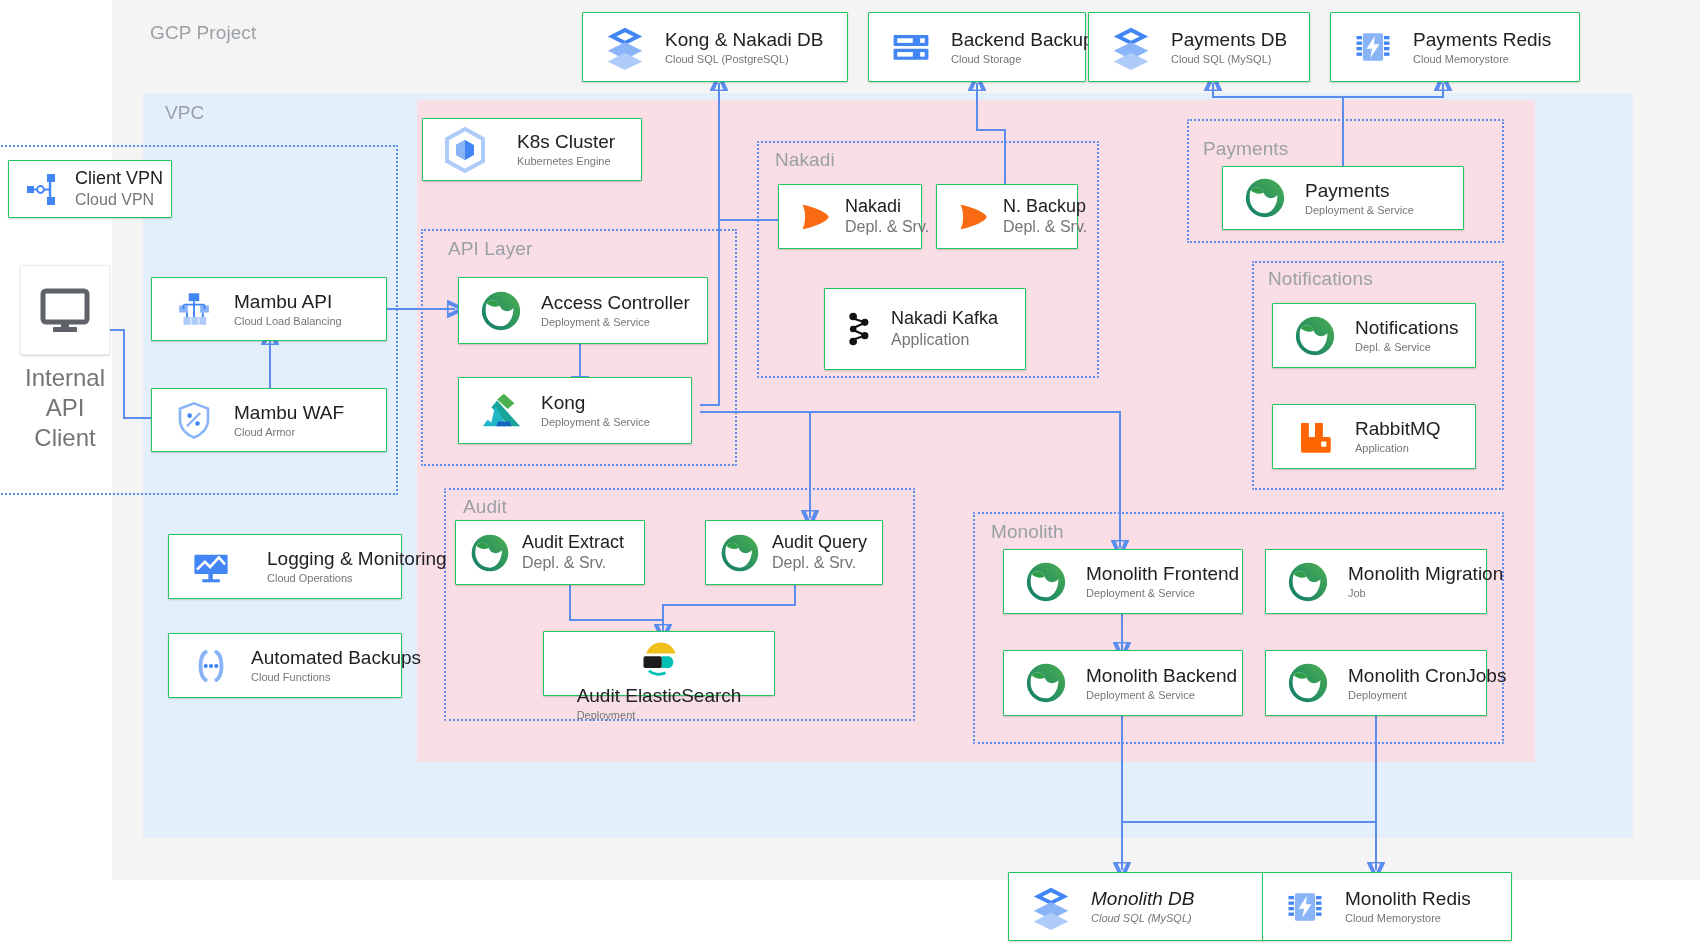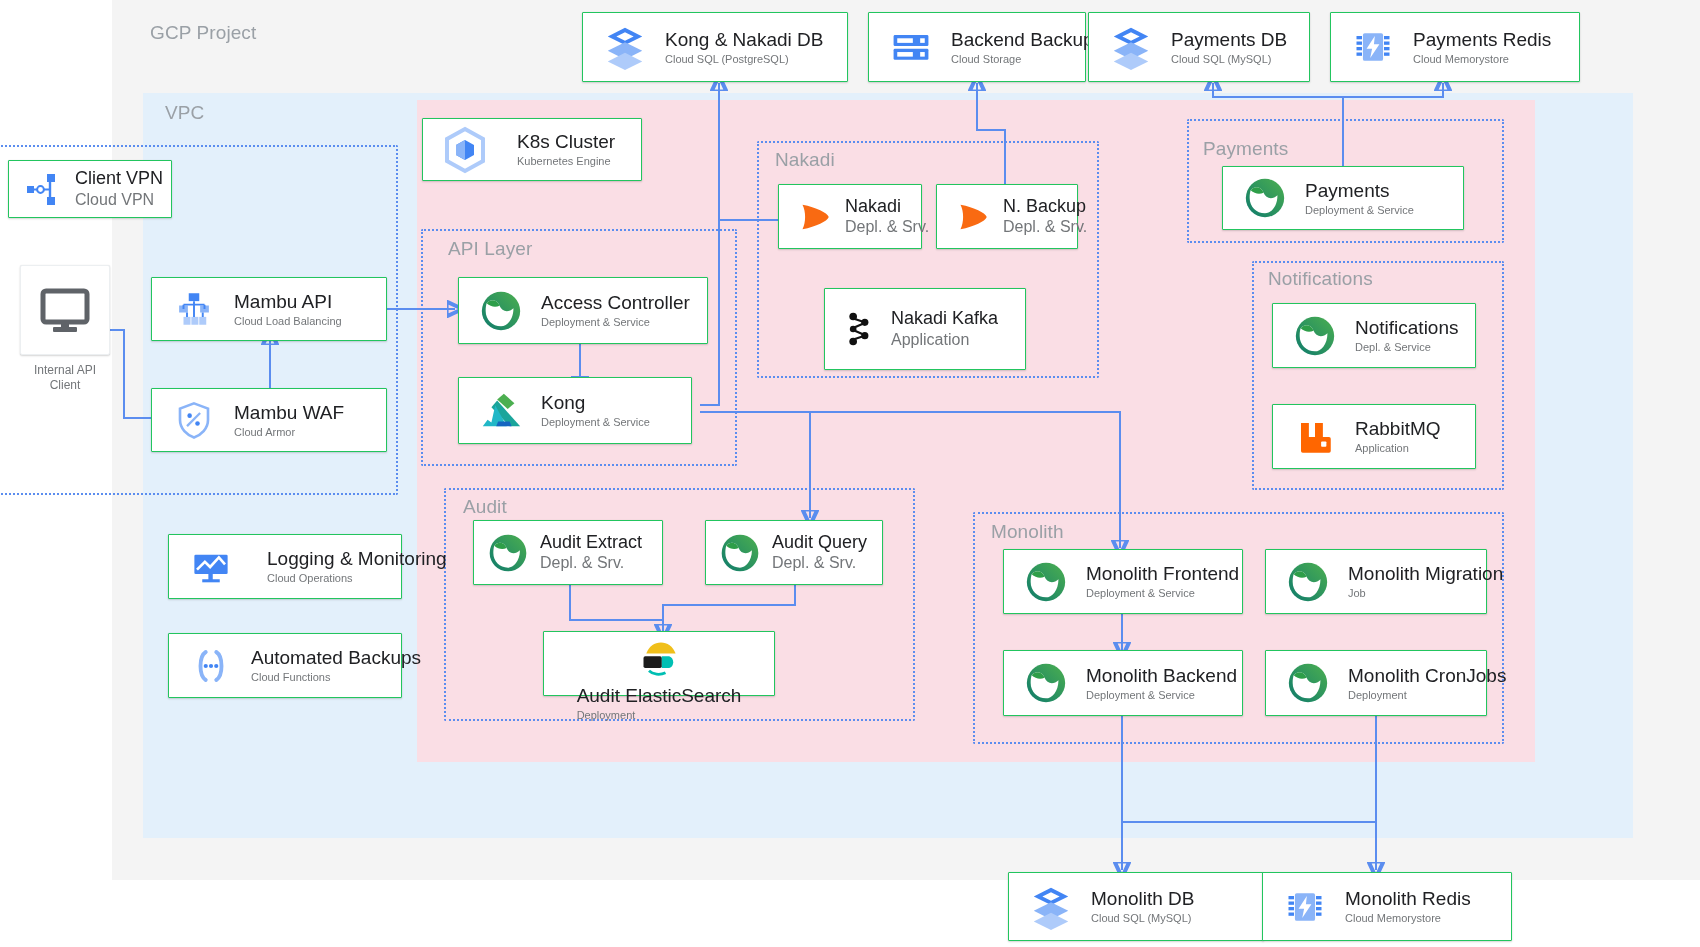--- a/index.html
+++ b/index.html
@@ -72,21 +72,21 @@
   .node .iconbox{
     width:88px;height:88px;
     background:#fff;
     border:1px solid #eceff1;
     box-shadow:0 1px 2px rgba(0,0,0,.16),0 0 1px rgba(0,0,0,.10);
     display:flex;align-items:center;justify-content:center;
     border-radius:2px;
   }
   .node .cap{
     margin-top:8px;
-    font-size:12px;color:#737679;
+    font-size:24px;color:#737679;
     text-align:center;line-height:1.25;
     width:110px;
   }
 
   
   svg.wires{position:absolute;left:0;top:0;width:1700px;height:947px;pointer-events:none;}
   svg.wires path, svg.wires line{fill:none;stroke:#5b8def;stroke-width:2;}
 </style>
 </head>
 <body>
@@ -474,21 +474,21 @@
         <path d="M8 8 h9 v16 h7 V8 h9 v16 h7 a2 2 0 0 1 2 2 v14 a2 2 0 0 1 -2 2 H10 a2 2 0 0 1 -2 -2 Z" fill="#ff6600"></path>
         <rect x="31" y="29" width="6" height="6" rx="1" fill="#fff"></rect>
       </svg>
     </span>
     <span class="txt">
       <span class="t1">RabbitMQ</span>
       <span class="t2">Application</span>
     </span>
   </div>
 
-  <div class="card stack sm" style="left:473px;top:520px;width:190px;height:65px;">
+  <div class="card stack sm" style="left:455px;top:520px;width:190px;height:65px;">
     <span class="ico">
       <svg width="44" height="44" viewBox="0 0 48 48">
         <defs>
             <linearGradient id="hg4" x1="0" y1="1" x2="1" y2="0">
           <stop offset="0" stop-color="#0f7b6c"></stop>
               <stop offset="1" stop-color="#4caf50"></stop>
         </linearGradient>
           </defs>
         <circle cx="24" cy="24" r="20" fill="url(#hg4)"></circle>
         <path d="M9 16 C13 11 20 12 22.5 18.5 C25 25 32 26 37 21 C37 33 30 40 24 40 C15 40 8 33 8 24 C8 21 8.3 18.2 9 16 Z" fill="#fff"></path>
@@ -609,21 +609,21 @@
         <path d="M9 16 C13 11 20 12 22.5 18.5 C25 25 32 26 37 21 C37 33 30 40 24 40 C15 40 8 33 8 24 C8 21 8.3 18.2 9 16 Z" fill="#fff"></path>
         <path d="M9 16 C13 11 20 12 22.5 18.5 C18 20.5 13 19.5 9 16 Z" fill="#2e9e49"></path>
       </svg>
     </span>
     <span class="txt">
       <span class="t1">Monolith CronJobs</span>
       <span class="t2">Deployment</span>
     </span>
   </div>
 
-  <div class="card" style="left:1008px;top:872px;width:256px;height:69px;">
+  <div class="card" style="left:1008px;top:872px;width:256px;height:69px;font-style:italic;">
     <span class="ico">
       <svg width="46" height="46" viewBox="0 0 48 48">
         <path d="M24 4 L42 13 L24 22 L6 13 Z" fill="#4285f4"></path>
         <path d="M24 8.5 L33 13 L24 17.5 L15 13 Z" fill="#fff"></path>
         <path d="M24 19 L42 28 L24 37 L6 28 Z" fill="#8ab4f8"></path>
         <path d="M24 30 L42 39 L24 48 L6 39 Z" fill="#aecbfa"></path>
       </svg>
     </span>
     <span class="txt">
       <span class="t1">Monolith DB</span>

